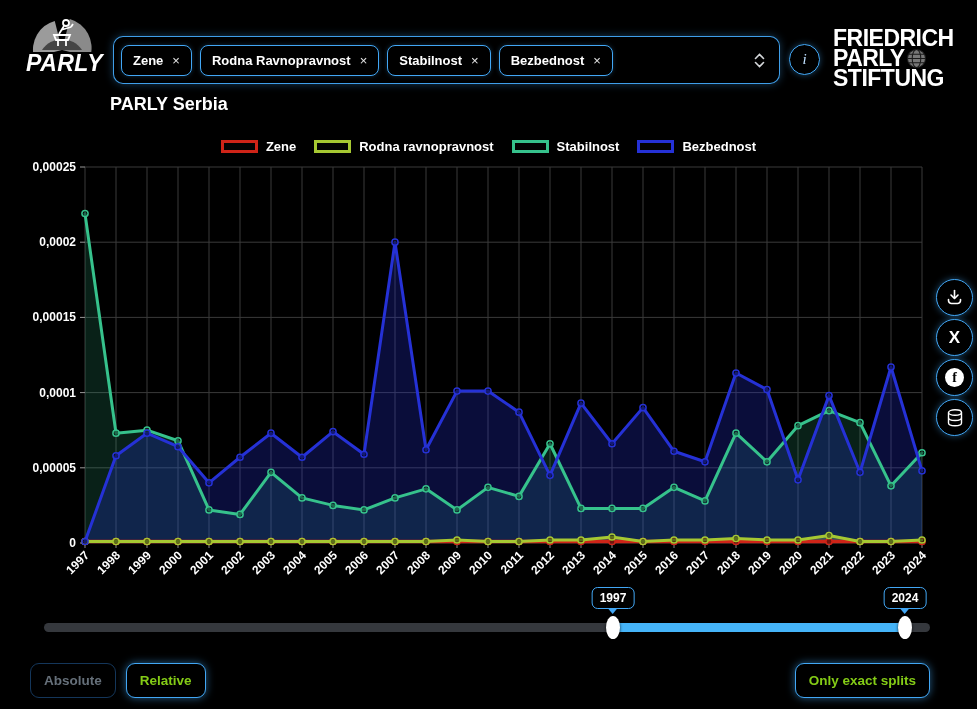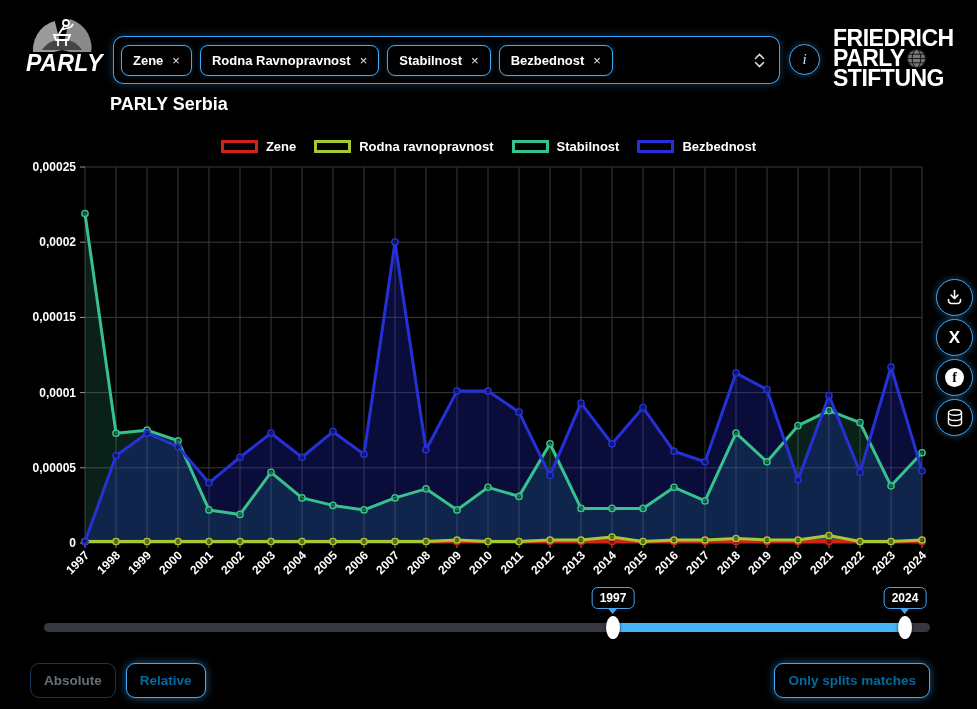--- a/index.html
+++ b/index.html
@@ -63,21 +63,21 @@
     border-radius:50%; box-shadow:0 1px 3px rgba(0,0,0,.8); cursor:grab; }
   .handle-label { position:absolute; top:587px; transform:translateX(-50%); background:#000;
     border:1.5px solid #42a7f5; border-radius:6px; padding:3px 7px; color:#fff; font-size:12px;
     font-weight:700; }
   .handle-label::after { content:""; position:absolute; left:50%; bottom:-6px; margin-left:-5px;
     border-left:5px solid transparent; border-right:5px solid transparent; border-top:6px solid #42a7f5; }
 
   
   .btn { background:#000; border-radius:9px; font-size:13.5px; font-weight:700;
     padding:9px 13px; cursor:pointer; font-family:Liberation Sans, sans-serif; }
-  .btn.active { color:#0369a1; border:1.5px solid #42a7f5; box-shadow:0 0 8px rgba(66,167,245,.55); }
+  .btn.active { color:#84cc16; border:1.5px solid #42a7f5; box-shadow:0 0 8px rgba(66,167,245,.55); }
   .btn.inactive { color:#66707a; border:1.5px solid #14365a; }
   #footer-left { position:absolute; left:30px; top:663px; display:flex; gap:10px; }
   #footer-right { position:absolute; right:47px; top:663px; display:flex; gap:10px; }
 </style>
 </head>
 <body>
 
 <div id="app">
 
   <div id="parly-logo">
@@ -420,16 +420,16 @@
   <div class="handle-label" style="left:613px">1997</div>
   <div class="handle-label" style="left:905px">2024</div>
   <div class="slider-handle" style="left:606px"></div>
   <div class="slider-handle" style="left:898px"></div>
 
   <div id="footer-left">
     <button class="btn inactive">Absolute</button>
     <button class="btn active">Relative</button>
   </div>
   <div id="footer-right">
-    <button class="btn active">Only splits matches</button>
+    <button class="btn active">Only exact splits</button>
   </div>
 
 </div>
 
 </body></html>

